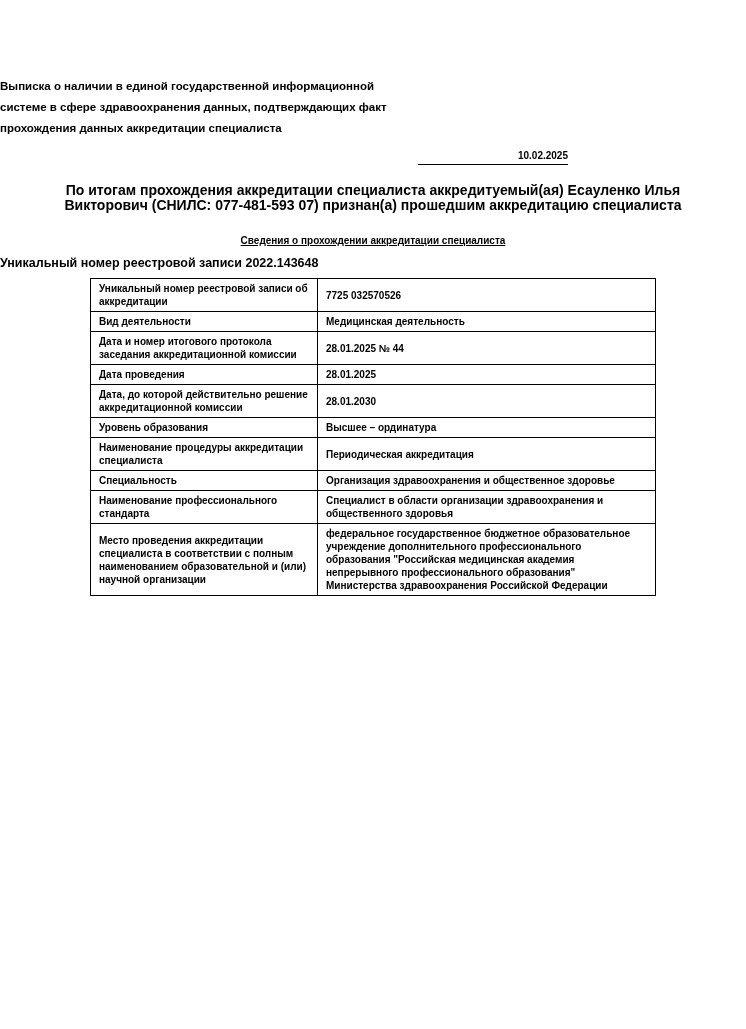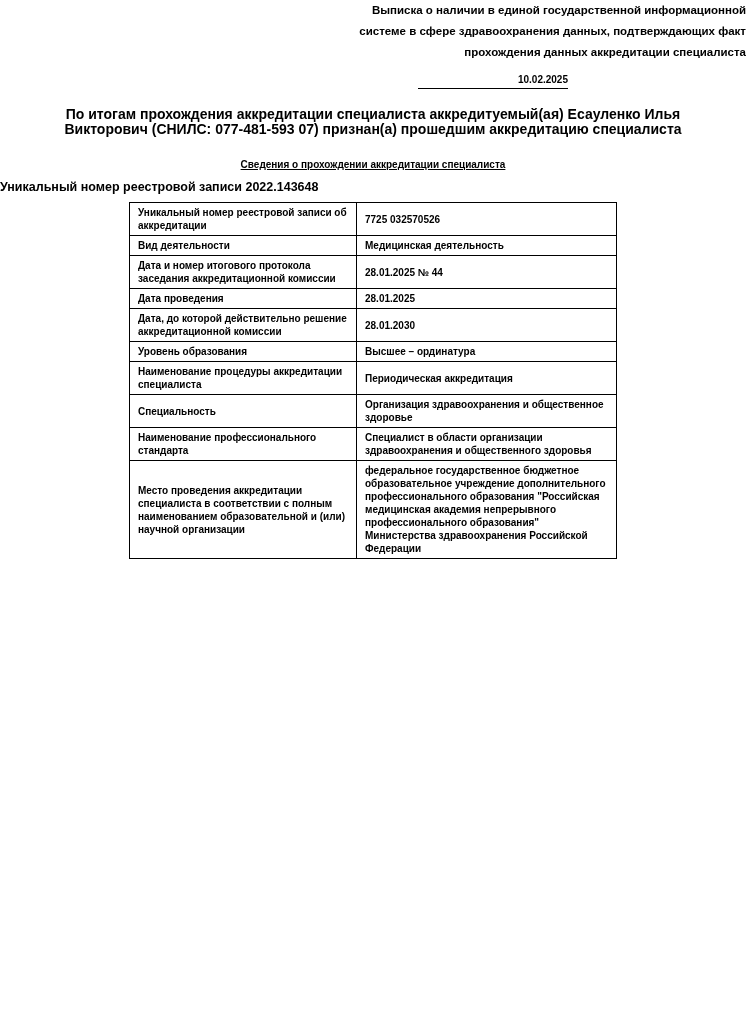--- a/index.html
+++ b/index.html
@@ -9,21 +9,22 @@
     width: 746px;
     height: 1029px;
     margin: 0 auto;
     background: #ffffff;
     color: #000000;
     font-family: "Liberation Sans", sans-serif;
     font-weight: bold;
     overflow: hidden;
   }
   .doc-title {
-    text-align: right;
+    padding-top: 76px;
+    text-align: left;
     font-size: 11.5px;
     line-height: 21px;
   }
   .date-block {
     margin: 10px 0 0 418px;
     width: 150px;
     text-align: right;
     font-size: 10px;
     line-height: 13px;
   }
@@ -49,21 +50,21 @@
     text-decoration: underline;
   }
   .record-heading {
     margin-top: 9px;
     text-align: left;
     font-size: 12.5px;
     line-height: 15px;
   }
   table.acc-table {
     margin: 7px auto 8px;
-    width: 488px;
+    width: 566px;
     border-collapse: collapse;
     table-layout: fixed;
   }
   table.acc-table td {
     border: 1px solid #000000;
     padding: 3px 8px;
     font-size: 10px;
     line-height: 13px;
     font-weight: bold;
     vertical-align: middle;

